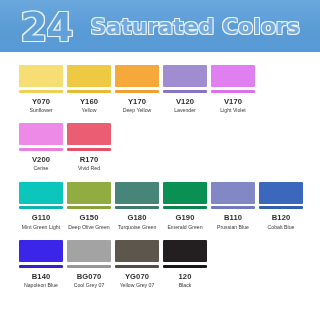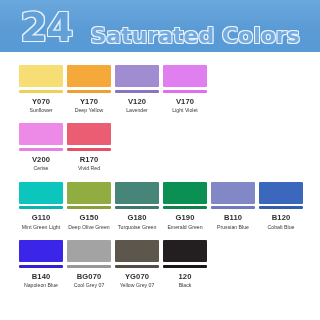--- a/index.html
+++ b/index.html
@@ -28,21 +28,21 @@
     width: 320px;
     height: 52px;
     background: linear-gradient(180deg, #6aa8dd 0%, #5b9bd5 55%, #579ad6 100%);
     overflow: hidden;
     display: flex;
     align-items: center;
     justify-content: center;
   }
   .banner-inner {
     display: flex;
-    align-items: flex-end;
+    align-items: center;
     gap: 18px;
     transform: translateY(1px);
   }
   .banner-count {
     font-family: "DejaVu Sans", sans-serif;
     font-size: 39px;
     font-weight: bold;
     line-height: 1;
     color: #62a0d8;
     letter-spacing: -1px;
@@ -136,20 +136,28 @@
         <div class="cell">
           <div class="chip-wrap">
             <div class="chip-body" style="background: rgb(246, 221, 116);"></div>
             <div class="chip-bar" style="background: rgb(240, 207, 85);"></div>
           </div>
           <div class="chip-code">Y070</div>
           <div class="chip-name">Sunflower</div>
         </div>
         <div class="cell">
           <div class="chip-wrap">
+            <div class="chip-body" style="background: rgb(238, 201, 68);"></div>
+            <div class="chip-bar" style="background: rgb(230, 187, 46);"></div>
+          </div>
+          <div class="chip-code">Y160</div>
+          <div class="chip-name">Yellow</div>
+        </div>
+        <div class="cell">
+          <div class="chip-wrap">
             <div class="chip-body" style="background: rgb(245, 169, 58);"></div>
             <div class="chip-bar" style="background: rgb(239, 160, 51);"></div>
           </div>
           <div class="chip-code">Y170</div>
           <div class="chip-name">Deep Yellow</div>
         </div>
         <div class="cell">
           <div class="chip-wrap">
             <div class="chip-body" style="background: rgb(160, 140, 208);"></div>
             <div class="chip-bar" style="background: rgb(139, 115, 196);"></div>

